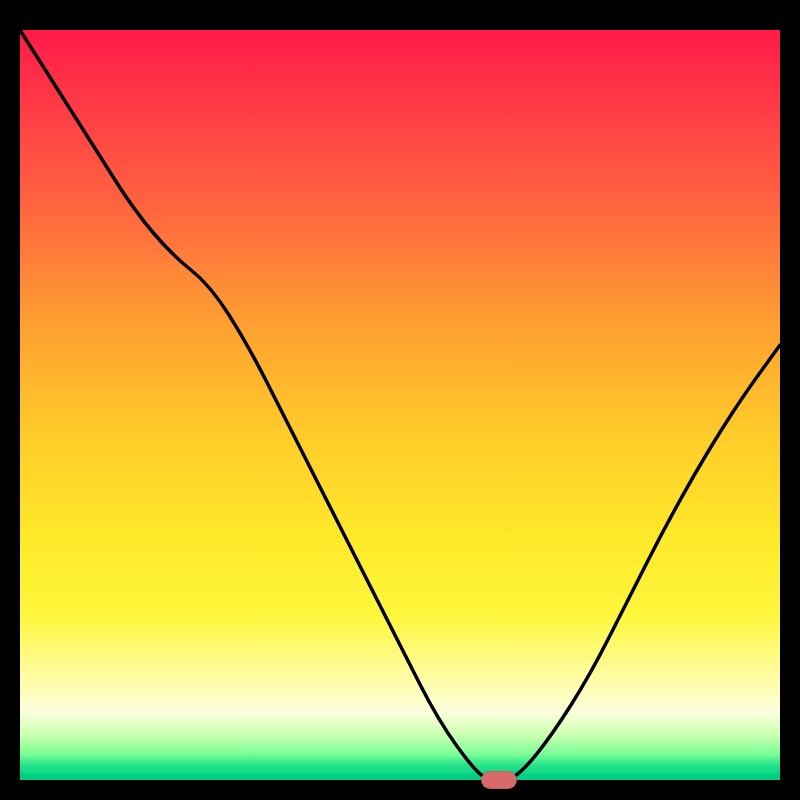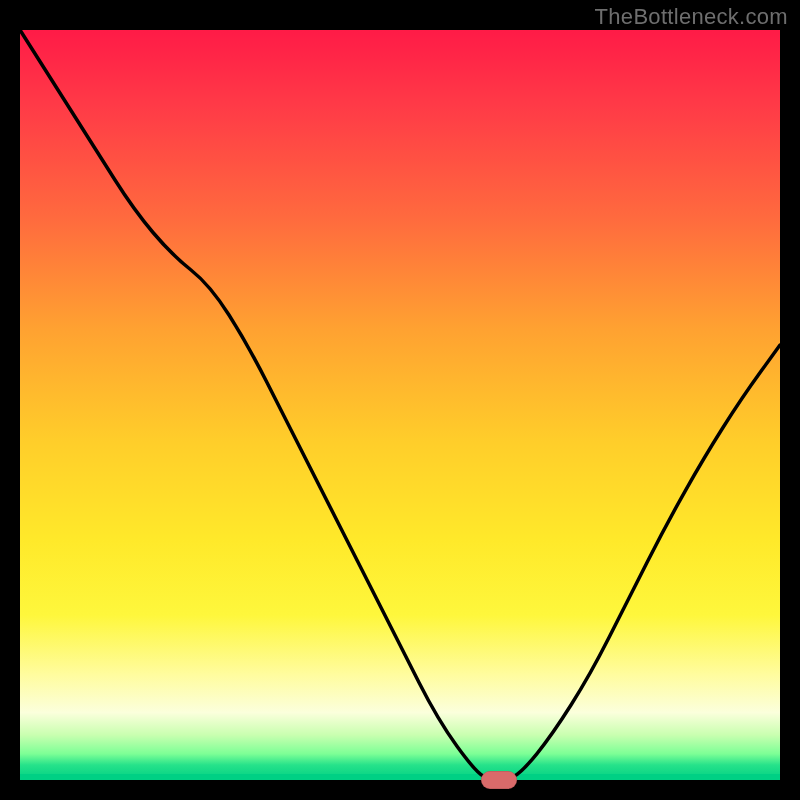--- a/index.html
+++ b/index.html
@@ -80,21 +80,20 @@
     bottom: 0;
     height: 6px;
     background: #00d084;
   }
 </style>
 </head>
 <body>
 
 <div class="frame">
 
-  <div class="watermark">TheBottleneck.com</div>
 
   <div class="plot-area">
     <div class="gradient-bg"></div>
     <div class="baseline-stripe"></div>
 
     <svg class="curve" viewBox="0 0 760 750" preserveAspectRatio="none">
       <path id="curve-path" fill="none" stroke="#000" stroke-width="3.5" stroke-linejoin="round" stroke-linecap="round" d="M 0.0 0.0 Q 0.0 0.0 19.0 30.0 Q 38.0 60.0 57.0 90.0 Q 76.0 120.0 95.0 150.0 Q 114.0 180.0 133.0 202.5 Q 152.0 225.0 171.0 240.0 Q 190.0 255.0 209.0 285.0 Q 228.0 315.0 247.0 352.5 Q 266.0 390.0 285.0 427.5 Q 304.0 465.0 323.0 502.5 Q 342.0 540.0 361.0 577.5 Q 380.0 615.0 399.0 652.5 Q 418.0 690.0 437.0 716.3 Q 456.0 742.5 463.6 746.3 Q 471.2 750.0 478.8 750.0 Q 486.4 750.0 494.0 746.3 Q 501.6 742.5 516.8 723.8 Q 532.0 705.0 551.0 675.0 Q 570.0 645.0 589.0 607.5 Q 608.0 570.0 627.0 532.5 Q 646.0 495.0 665.0 461.3 Q 684.0 427.5 703.0 397.5 Q 722.0 367.5 741.0 341.3 T 760.0 315.0"></path>
     </svg>
 
     <div id="marker" class="marker" style="left: 478.8px; top: 750px;"></div>

